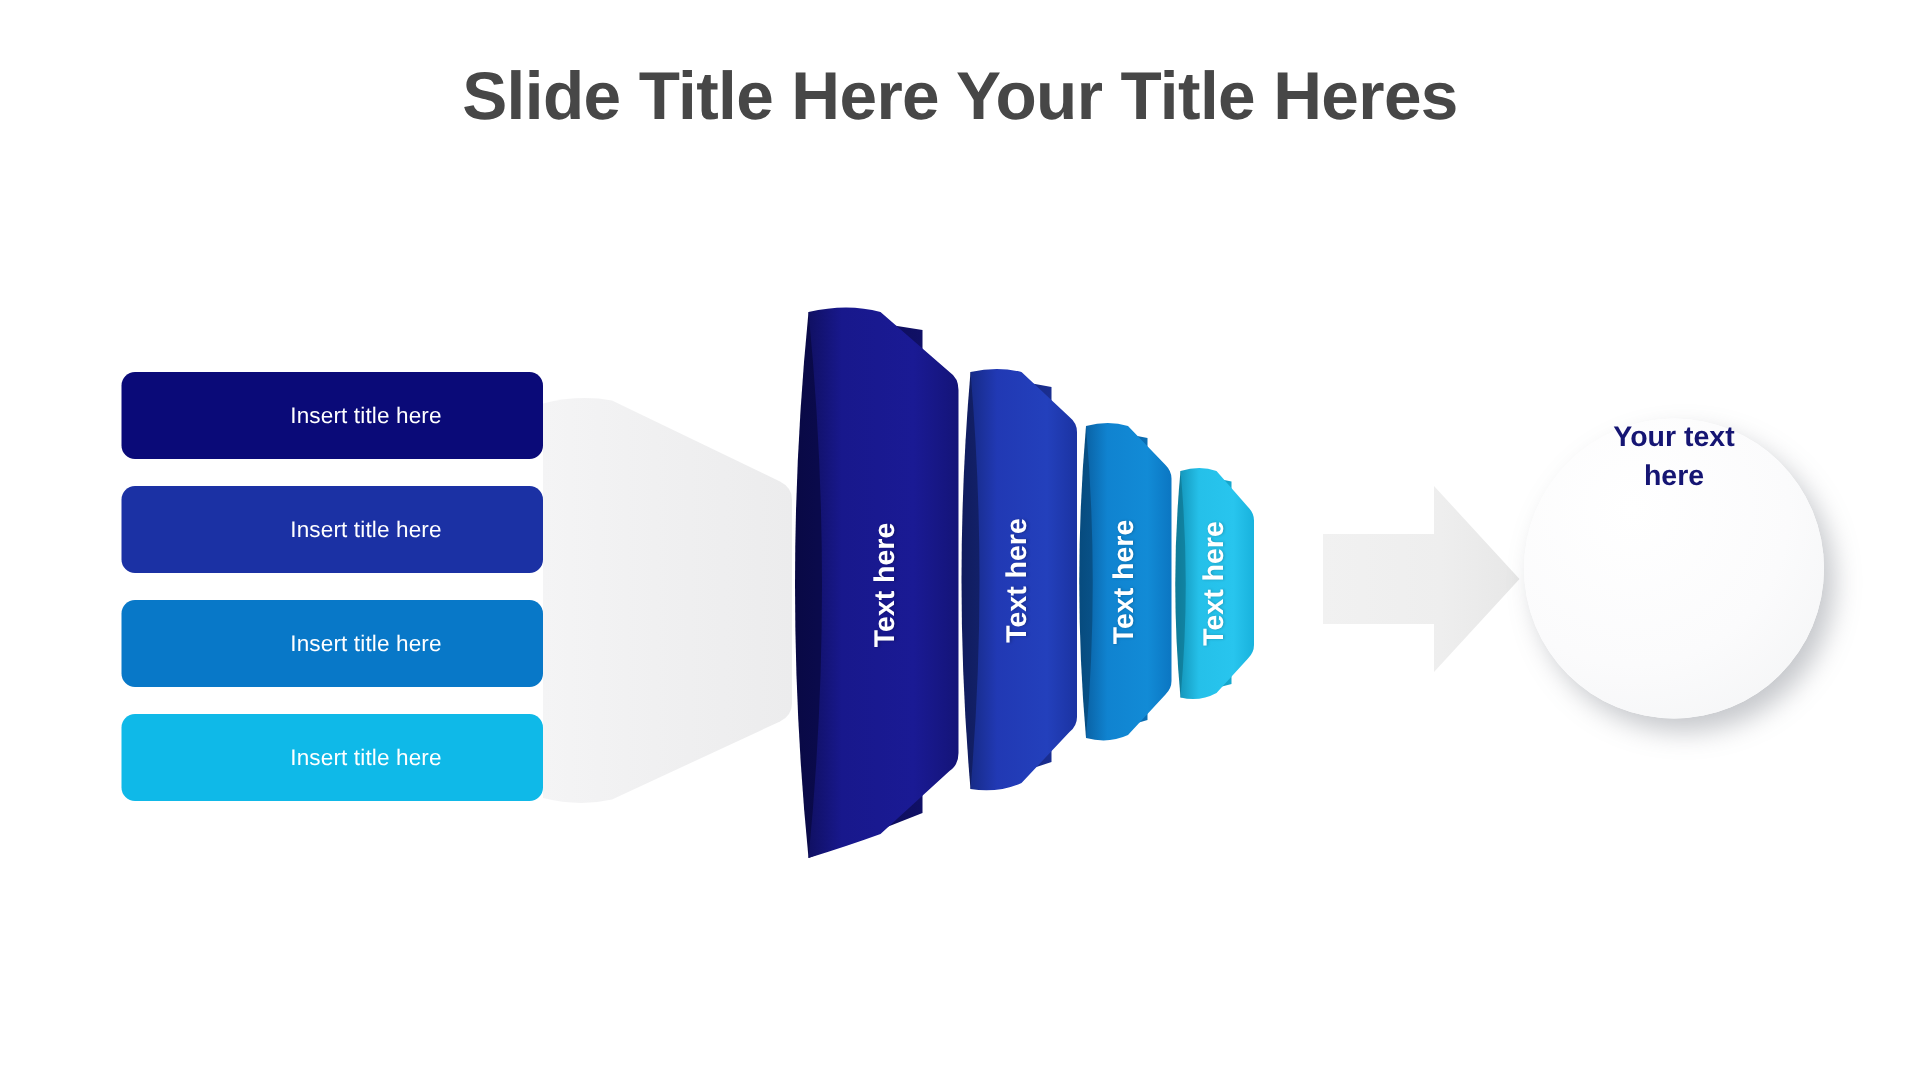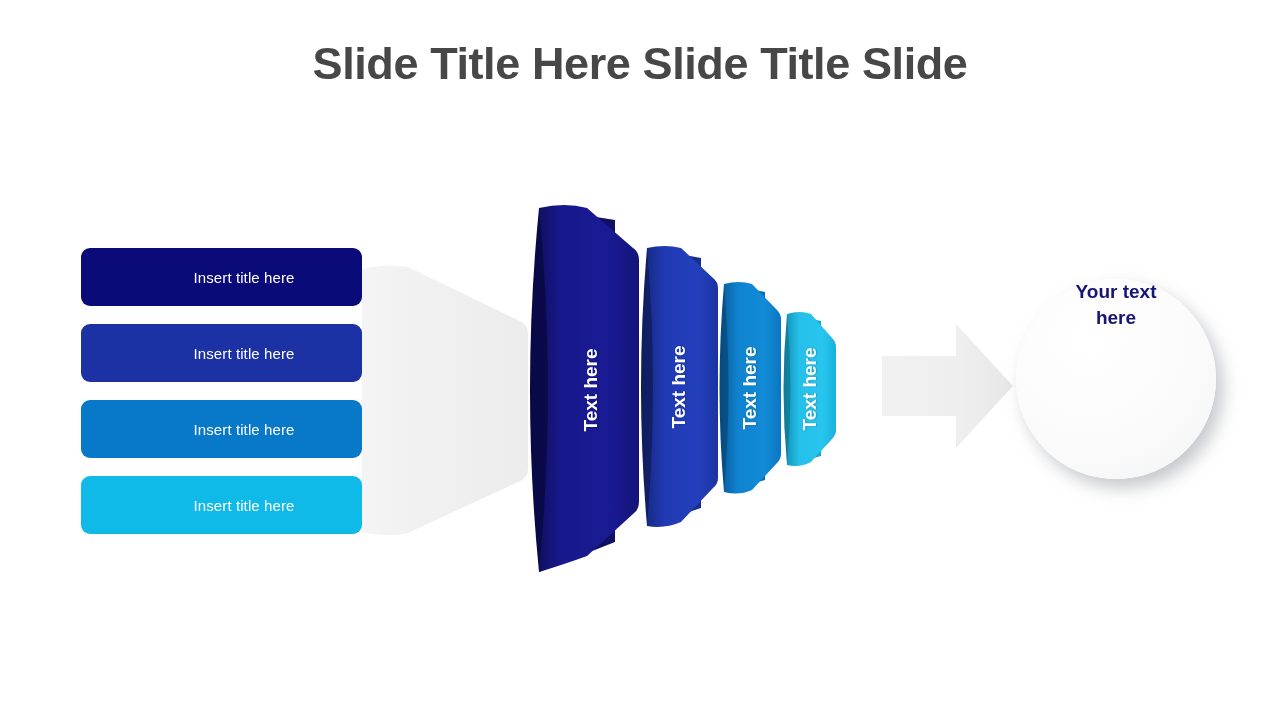--- a/index.html
+++ b/index.html
@@ -118,21 +118,21 @@
     font-weight: bold;
     line-height: 1.38;
     white-space: pre-line;
   }
 </style>
 </head>
 <body style="background: rgb(255, 255, 255);">
 
 <div id="slide">
 
-  <div id="slide-title" style="color: rgb(71, 71, 71);">Slide Title Here Slide Title Slide</div>
+  <div id="slide-title" style="color: rgb(71, 71, 71);">Slide Title Here Your Title Heres</div>
 
   <svg id="funnel-mouth" viewBox="0 0 200 290">
     <defs>
       <linearGradient id="mouthGrad" x1="0" y1="0" x2="1" y2="0">
         <stop offset="0%" stop-color="#f4f4f5"></stop>
         <stop offset="45%" stop-color="#f0f0f1"></stop>
         <stop offset="100%" stop-color="#ececed"></stop>
       </linearGradient>
     </defs>
     <path d="M 2 14 Q 26 8 48 12 L 160 66 Q 168 70 168 78 L 168 214 Q 168 222 160 226 L 48 278 Q 26 283 2 277 Z" fill="url(#mouthGrad)"></path>

